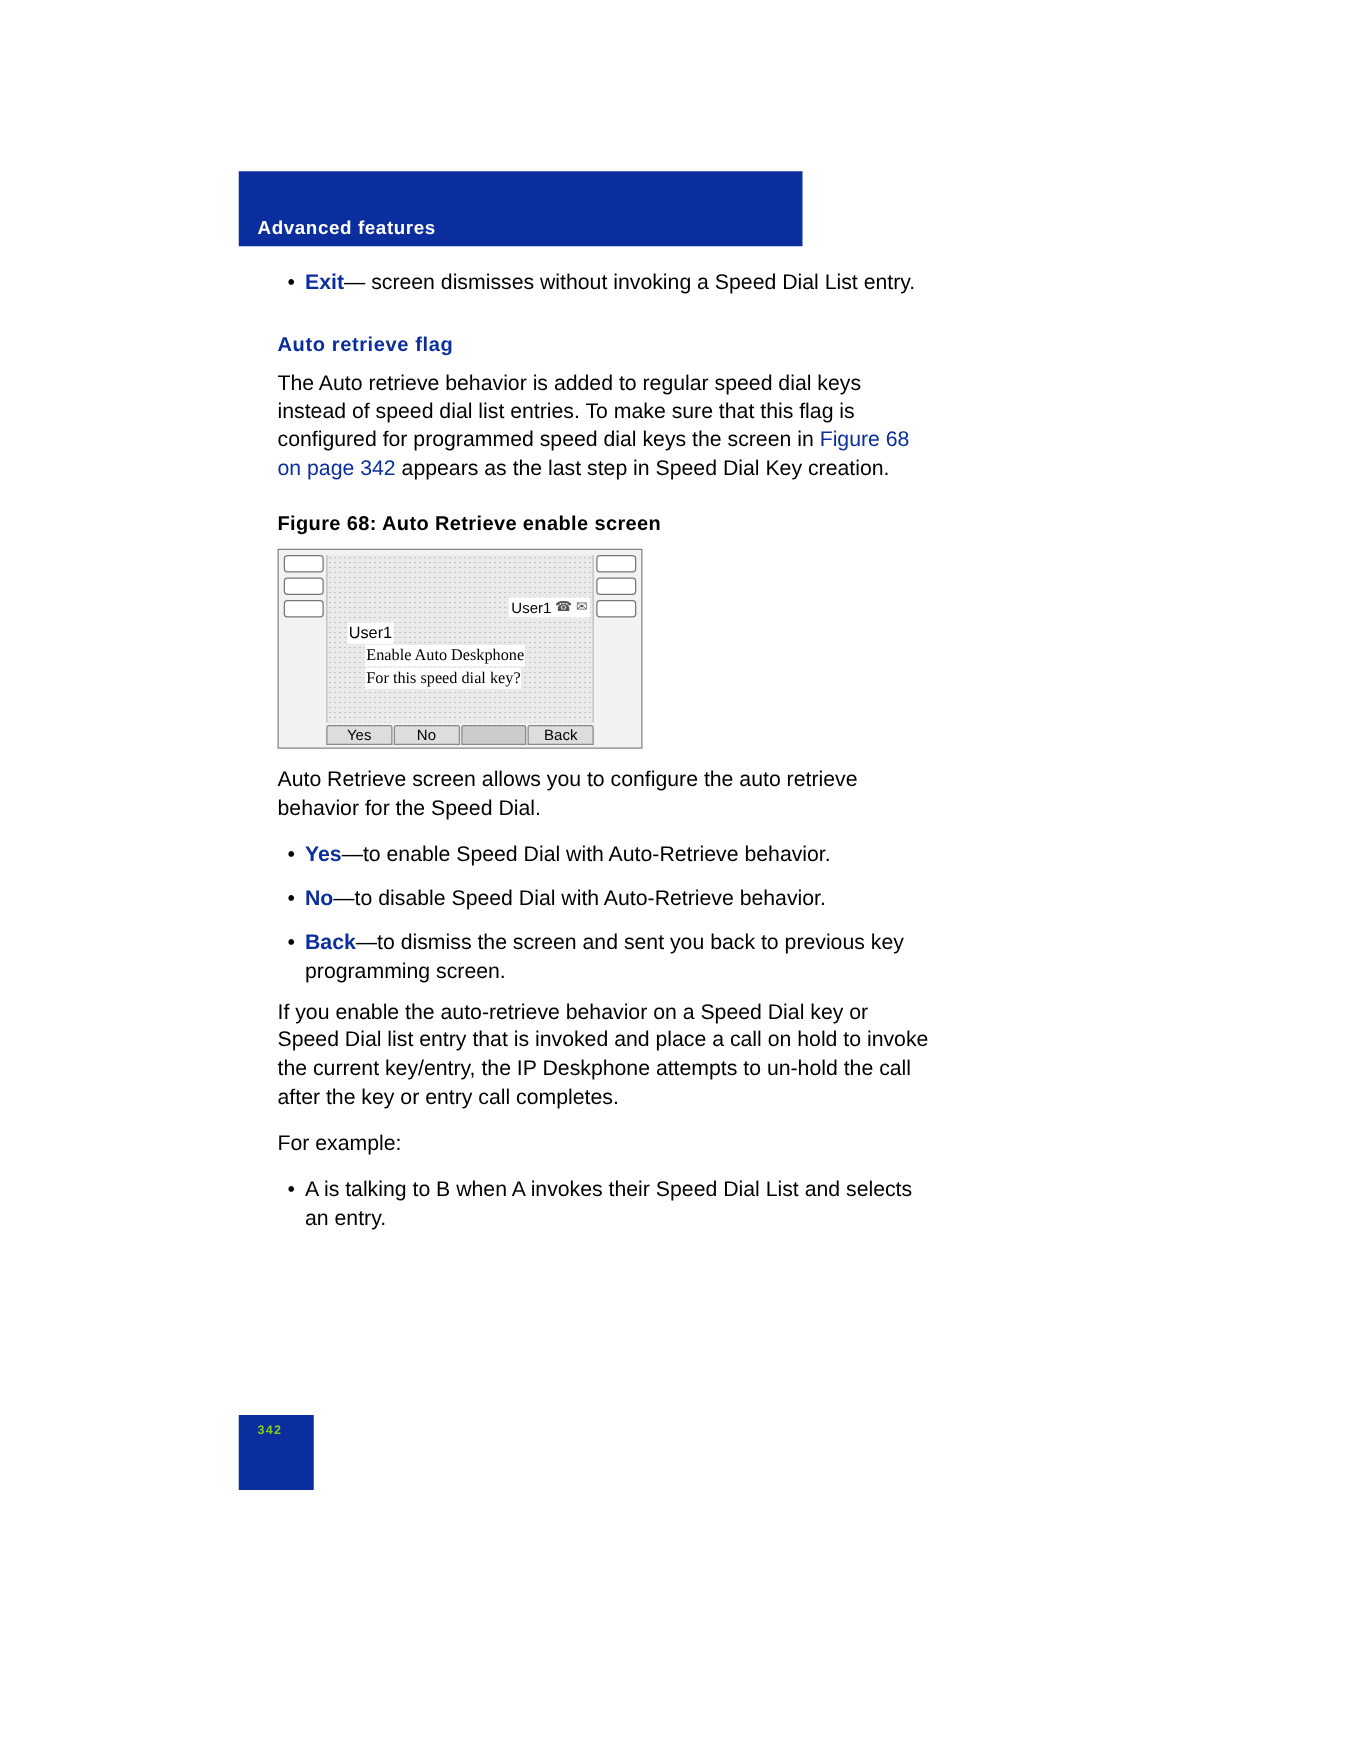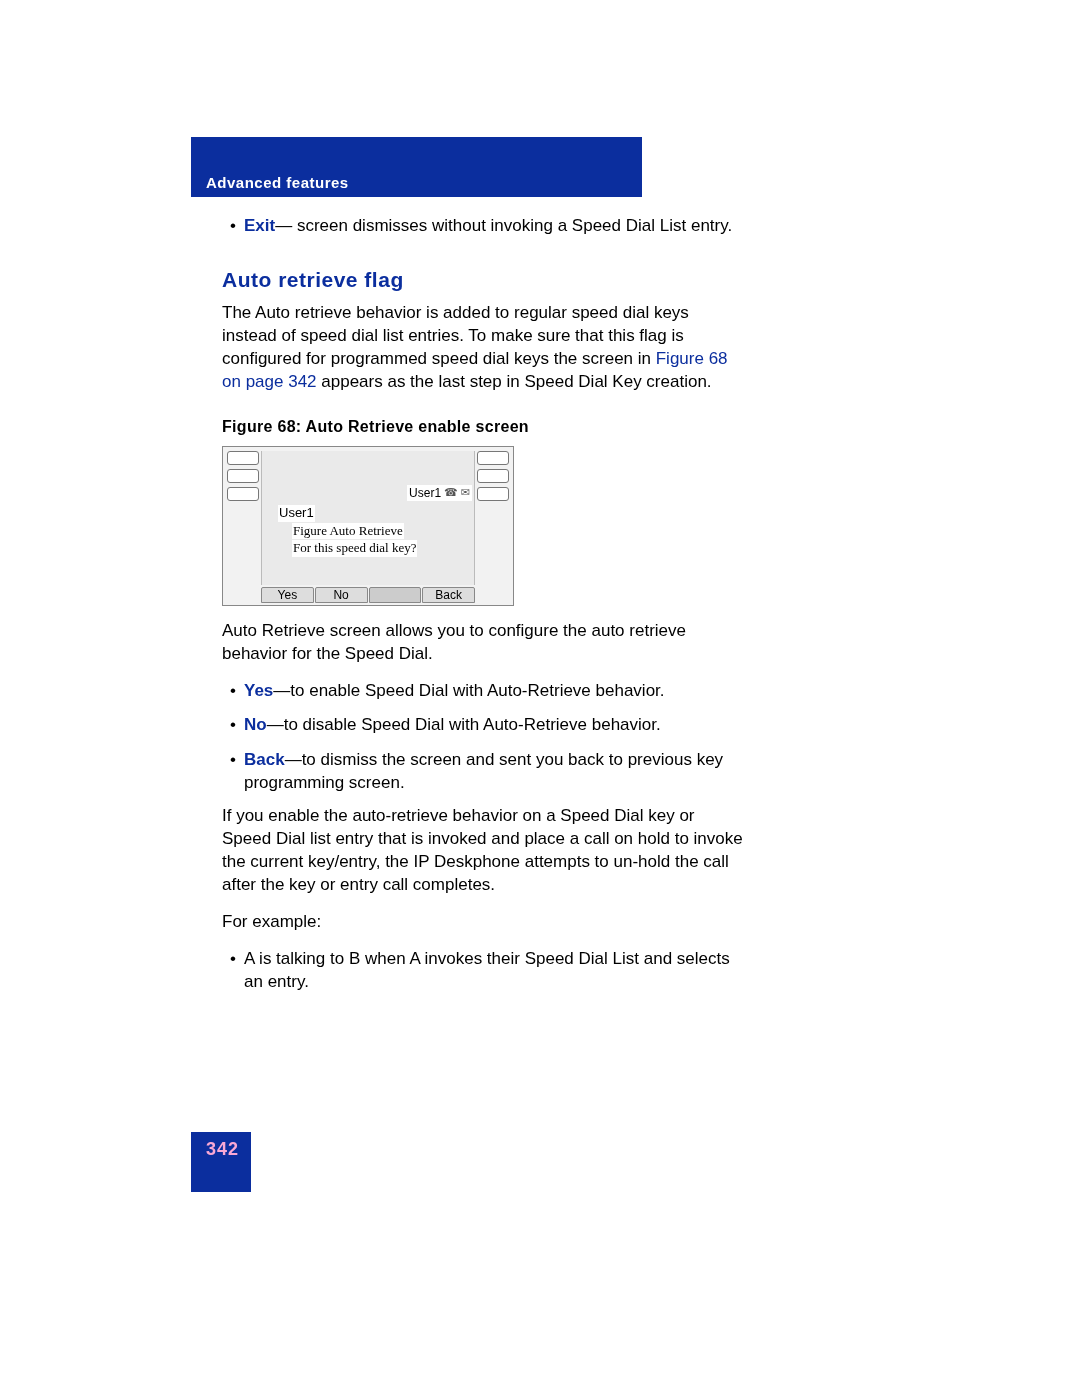--- a/index.html
+++ b/index.html
@@ -56,21 +56,21 @@
   .bold-blue {
     color: #0b2e9e;
     font-weight: bold;
   }
   .link-blue {
     color: #0b2e9e;
   }
   .section-heading {
     color: #0b2e9e;
     font-weight: bold;
-    font-size: 21px;
+    font-size: 16px;
     letter-spacing: 0.5px;
     margin-top: 28px;
     margin-bottom: 8px;
   }
   .figure-caption {
     font-weight: bold;
     font-size: 16px;
     margin-top: 22px;
     margin-bottom: 8px;
     letter-spacing: 0.3px;
@@ -166,23 +166,23 @@
   }
   .softkey.blank { background: #ccc; }
   
   .footer-bar {
     position: absolute;
     left: 191px;
     top: 1132px;
     width: 60px;
     height: 60px;
     background: #0b2e9e;
-    color: #f9a8d4;
-    font-weight: bold;
-    font-size: 18px;
+    color: #84cc16;
+    font-weight: bold;
+    font-size: 10px;
     letter-spacing: 1px;
   }
   .footer-num {
     position: absolute;
     left: 15px;
     top: 7px;
   }
 </style>
 </head>
 <body>
@@ -222,21 +222,21 @@
         <div class="sidekey"></div>
       </div>
       <div class="phone-body">
         <div class="phone-info-line">
           <span>User1</span>
           <span class="icon-small">☎</span>
           <span class="icon-small">✉</span>
         </div>
         <div class="phone-text-block">
           <div>User1</div><br>
-          <div style="margin-left:14px;font-family:'Times New Roman',serif;">Figure Auto Retrieve</div><br>
+          <div style="margin-left:14px;font-family:'Times New Roman',serif;">Enable Auto Deskphone</div><br>
           <div style="margin-left:14px;font-family:'Times New Roman',serif;">For this speed dial key?</div>
         </div>
       </div>
       <div class="phone-softkeys">
         <div class="softkey">Yes</div>
         <div class="softkey">No</div>
         <div class="softkey blank"></div>
         <div class="softkey">Back</div>
       </div>
     </div>

